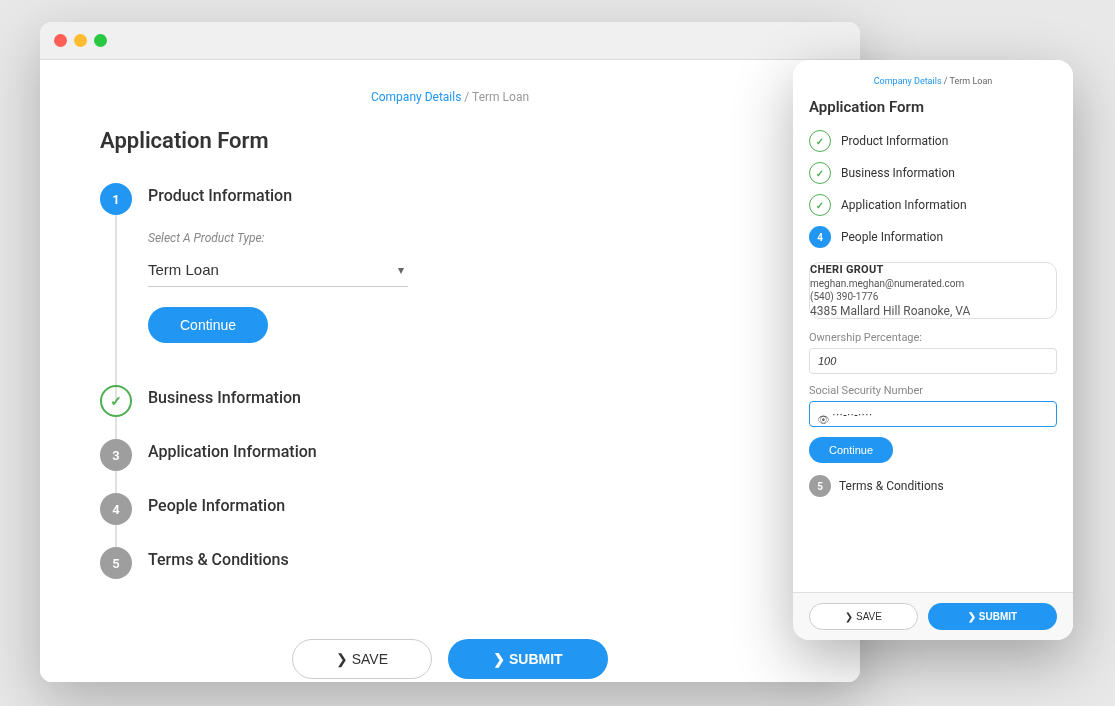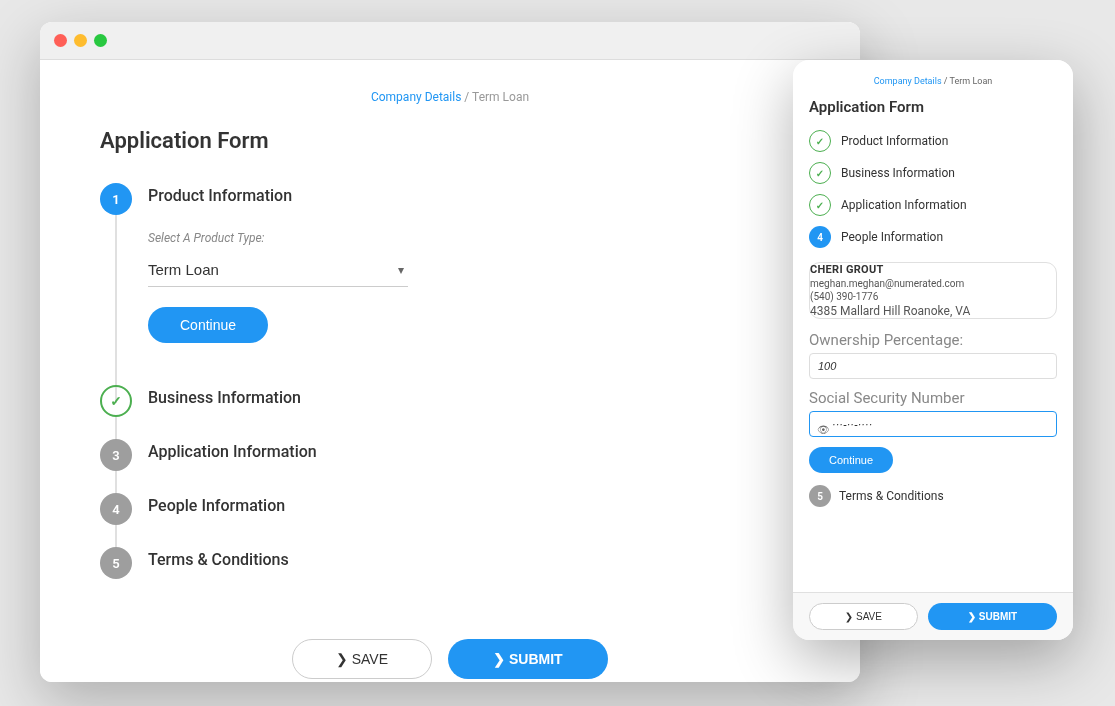--- a/index.html
+++ b/index.html
@@ -340,21 +340,21 @@
       margin-top: 2px;
     }
 
     .mobile-card-address {
       font-size: 12px;
       color: #555;
       margin-top: 2px;
     }
 
     .mobile-form-label {
-      font-size: 15px;
+      font-size: 11px;
       color: #888;
       margin-bottom: 4px;
       display: block;
     }
 
     .mobile-form-input {
       width: 100%;
       border: 1px solid #ddd;
       border-radius: 4px;
       padding: 6px 8px;

